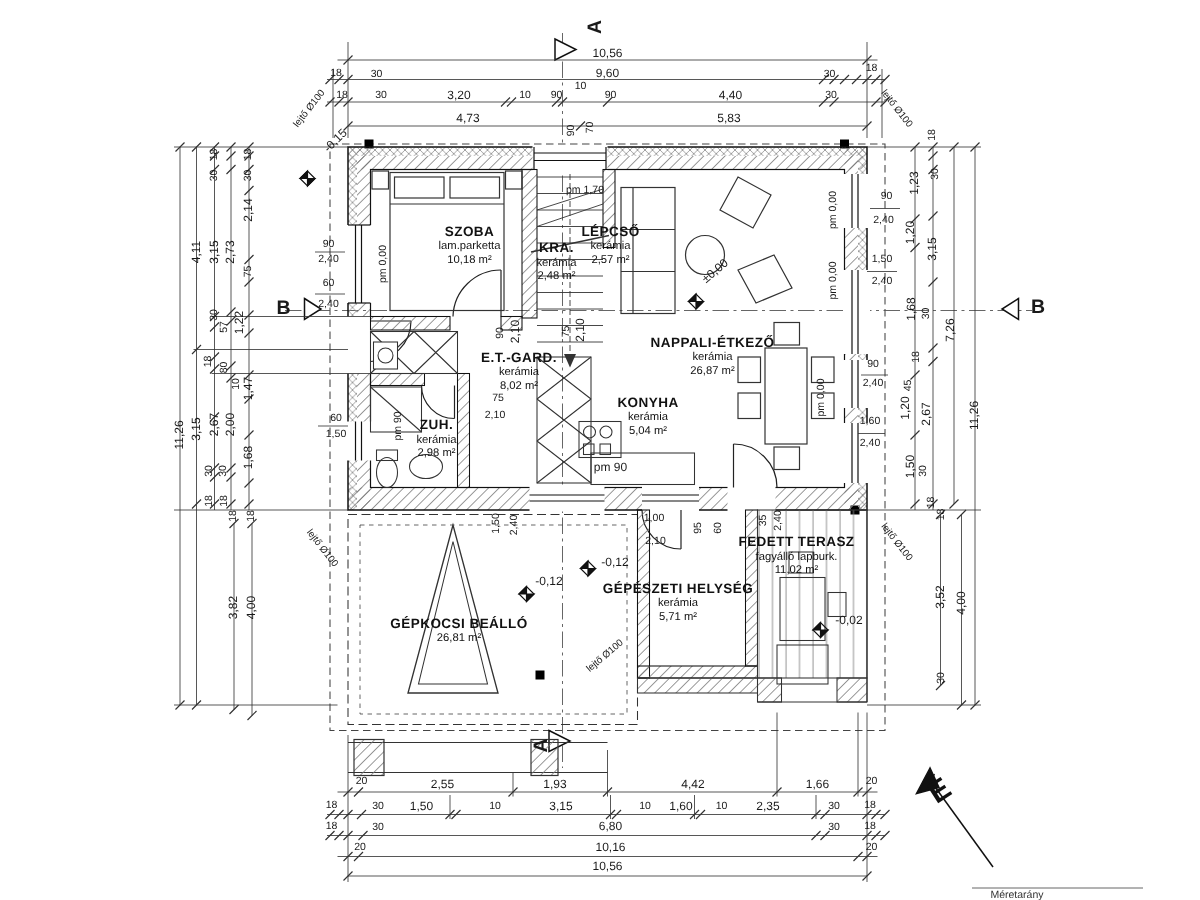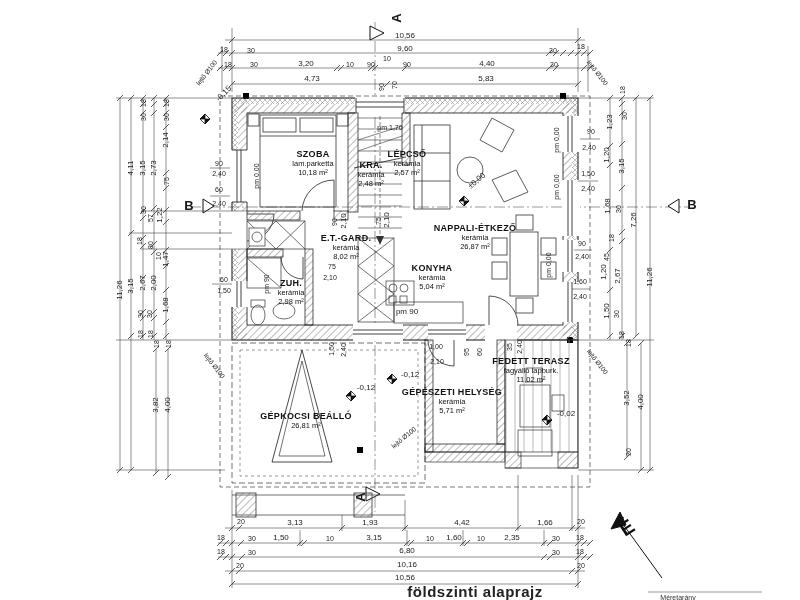--- a/index.html
+++ b/index.html
@@ -391,21 +391,21 @@
       <span class="lbl" style="left: 628px; top: 452px; font-size: 7px; transform: translate(-50%, -50%) rotate(-90deg);">30</span>
       <span class="lbl" style="left: 591px; top: 131px; font-size: 7px; transform: translate(-50%, -50%);">90</span>
       <span class="lbl" style="left: 589px; top: 147px; font-size: 7px; transform: translate(-50%, -50%);">2,40</span>
       <span class="lbl" style="left: 588px; top: 173px; font-size: 7px; transform: translate(-50%, -50%);">1,50</span>
       <span class="lbl" style="left: 588px; top: 188px; font-size: 7px; transform: translate(-50%, -50%);">2,40</span>
       <span class="lbl" style="left: 582px; top: 243px; font-size: 7px; transform: translate(-50%, -50%);">90</span>
       <span class="lbl" style="left: 582px; top: 256px; font-size: 7px; transform: translate(-50%, -50%);">2,40</span>
       <span class="lbl" style="left: 580px; top: 281px; font-size: 7px; transform: translate(-50%, -50%);">1,60</span>
       <span class="lbl" style="left: 580px; top: 296px; font-size: 7px; transform: translate(-50%, -50%);">2,40</span>
       <span class="lbl" style="left: 241px; top: 521px; font-size: 7px; transform: translate(-50%, -50%);">20</span>
-      <span class="lbl" style="left: 295px; top: 523px; font-size: 8px; transform: translate(-50%, -50%);">3,13</span>
+      <span class="lbl" style="left: 295px; top: 523px; font-size: 8px; transform: translate(-50%, -50%);">2,55</span>
       <span class="lbl" style="left: 370px; top: 523px; font-size: 8px; transform: translate(-50%, -50%);">1,93</span>
       <span class="lbl" style="left: 462px; top: 523px; font-size: 8px; transform: translate(-50%, -50%);">4,42</span>
       <span class="lbl" style="left: 545px; top: 523px; font-size: 8px; transform: translate(-50%, -50%);">1,66</span>
       <span class="lbl" style="left: 581px; top: 521px; font-size: 7px; transform: translate(-50%, -50%);">20</span>
       <span class="lbl" style="left: 221px; top: 537px; font-size: 7px; transform: translate(-50%, -50%);">18</span>
       <span class="lbl" style="left: 252px; top: 538px; font-size: 7px; transform: translate(-50%, -50%);">30</span>
       <span class="lbl" style="left: 281px; top: 538px; font-size: 8px; transform: translate(-50%, -50%);">1,50</span>
       <span class="lbl" style="left: 330px; top: 538px; font-size: 7px; transform: translate(-50%, -50%);">10</span>
       <span class="lbl" style="left: 374px; top: 538px; font-size: 8px; transform: translate(-50%, -50%);">3,15</span>
       <span class="lbl" style="left: 430px; top: 538px; font-size: 7px; transform: translate(-50%, -50%);">10</span>
@@ -503,17 +503,16 @@
         <span class="rn">FEDETT TERASZ</span>
         <span class="rf">fagyálló lapburk.</span>
         <span class="ra">11,02 m²</span>
       </div>
       <div class="room" style="left: 306px; top: 406px; margin-top: 14px;">
         <span class="rn">GÉPKOCSI BEÁLLÓ</span>
         <span class="ra">26,81 m²</span>
       </div>
     </div>
 
-<div class="title">földszinti alaprajz</div>
 <div class="north">É</div>
 <div class="scalenote">Méretarány</div>
 
 </div>
 
 </body></html>

